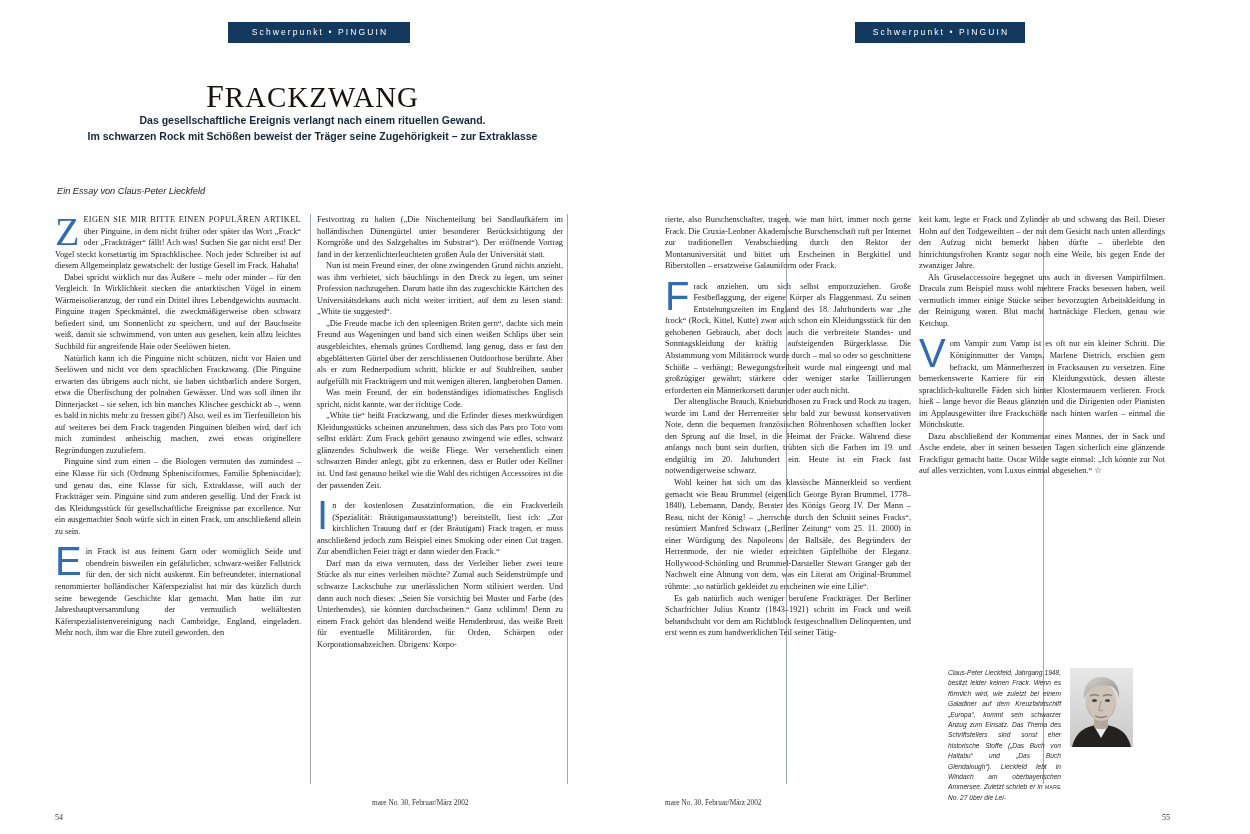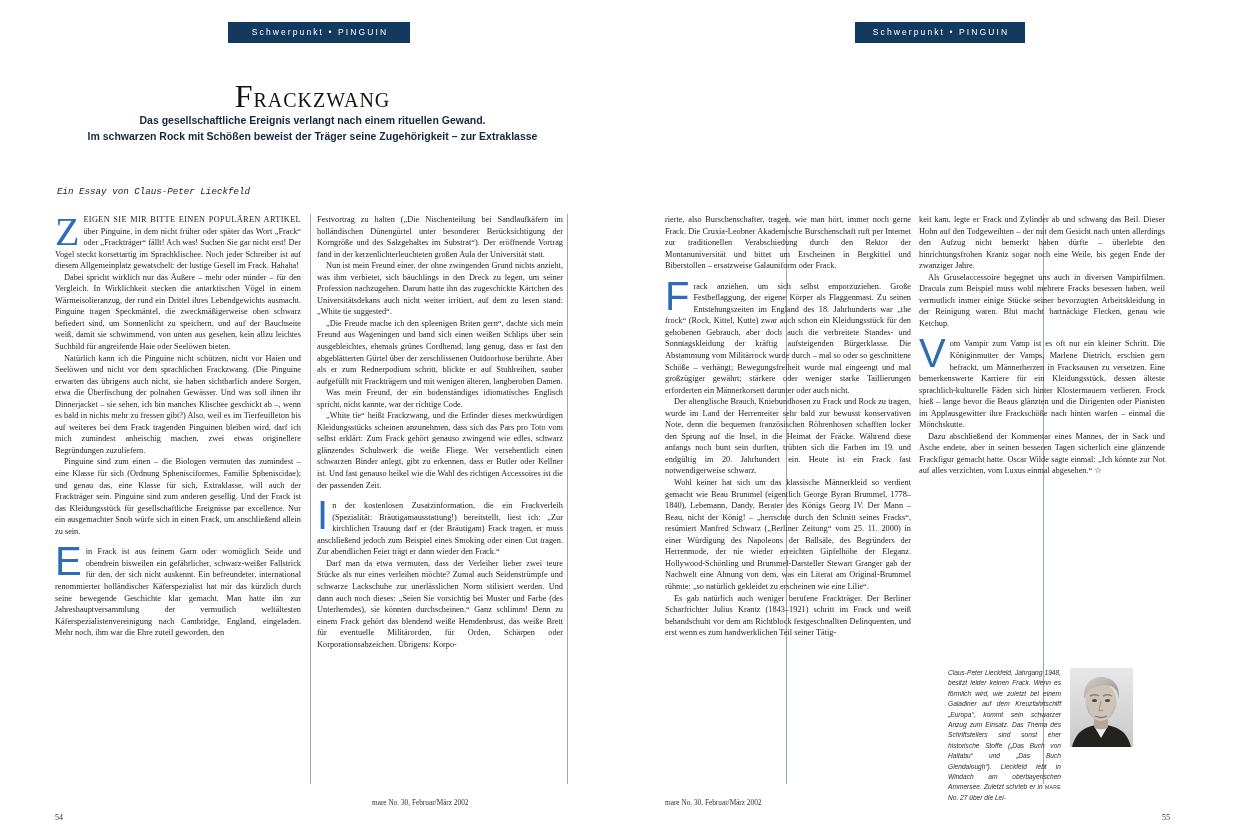--- a/index.html
+++ b/index.html
@@ -36,34 +36,34 @@
   
   .title {
     position:absolute; left:0; right:0; top:78px;
     text-align:center;
     font-family:"Liberation Serif", serif;
     font-size:32px;
     letter-spacing:1px;
     color:#17120f;
   }
   .title .cap { font-size:32px; }
-  .title .small { font-size:20px; }
+  .title .small { font-size:29px; }
 
   .deck {
     position:absolute; left:60px; width:505px; top:113px;
     text-align:center;
     font-family:"Liberation Sans", sans-serif;
     font-weight:bold;
     font-size:10.5px;
     line-height:15.5px;
     color:#14273d;
   }
   .byline {
     position:absolute; left:57px; top:186px;
-    font-family:Liberation Mono, monospace;
+    font-family:Liberation Sans, sans-serif;
     font-style:italic;
     font-size:9.2px;
     color:#222;
   }
 
   
   .col {
     position:absolute;
     font-size:8.3px;
     line-height:11.55px;

